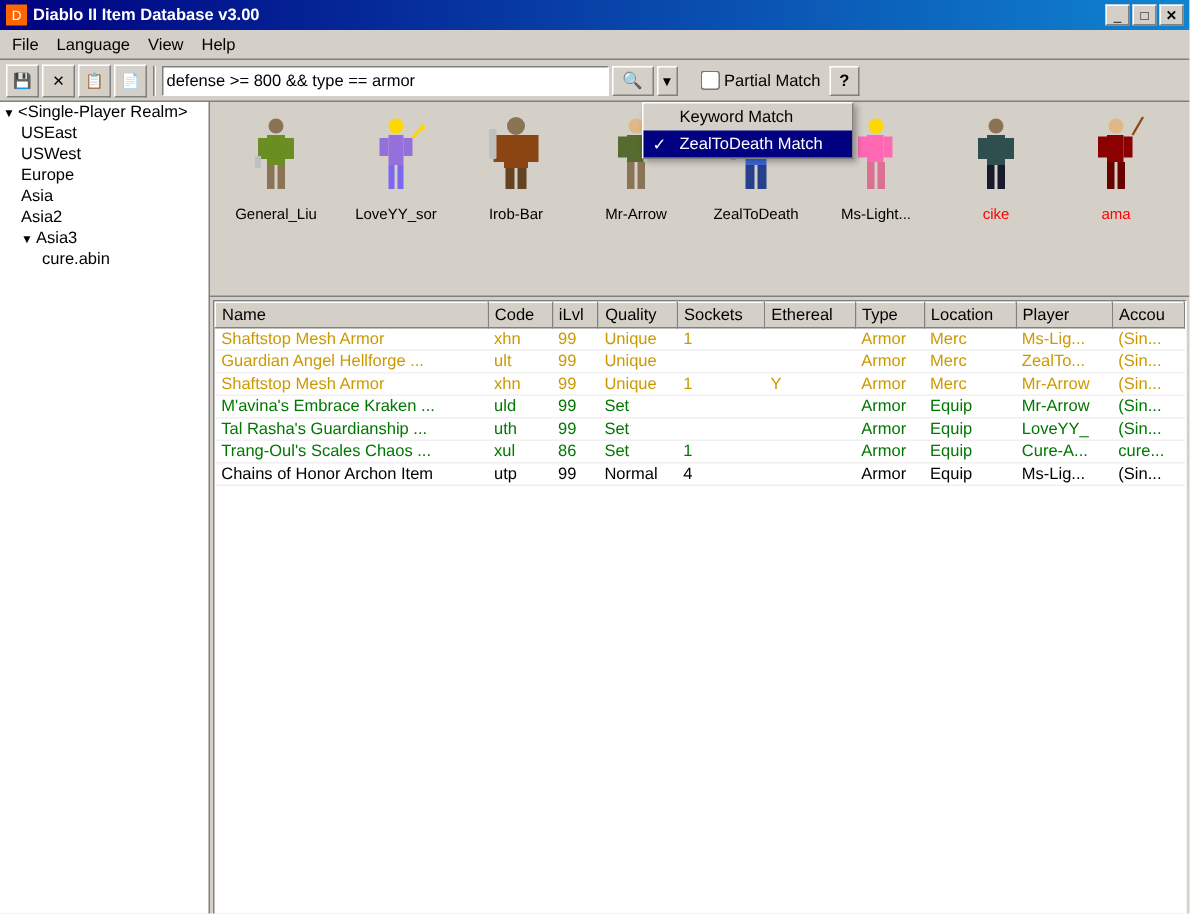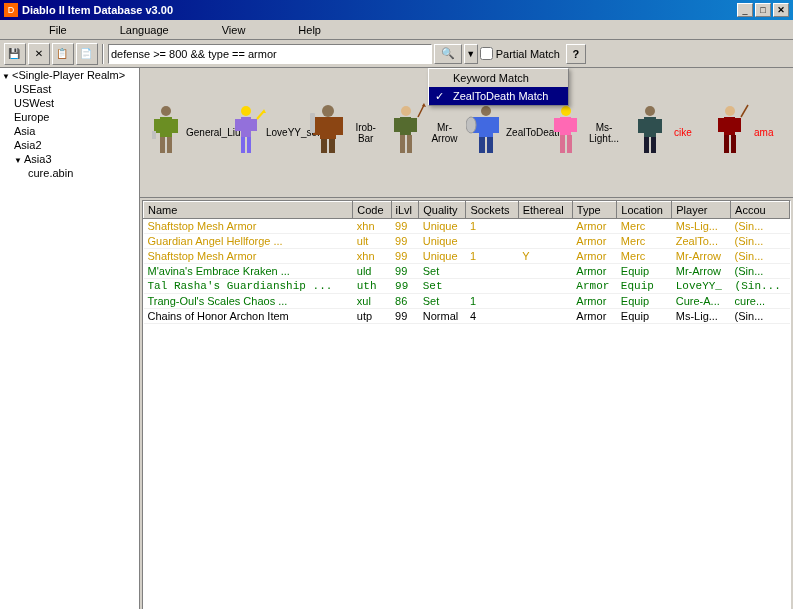--- a/index.html
+++ b/index.html
@@ -42,21 +42,20 @@
       align-items: center;
       border-bottom: 1px solid #808080;
       padding: 0 2px;
     }
     .menu-item {
       padding: 2px 6px;
       cursor: pointer;
       height: 16px;
       display: flex;
       align-items: center;
-      margin-left: 41px;
     }
 
     
     .toolbar {
       background: #d4d0c8;
       height: 28px;
       display: flex;
       align-items: center;
       padding: 2px 4px;
       gap: 2px;
@@ -65,41 +64,41 @@
     .toolbar-btn {
       width: 22px; height: 22px;
       background: #d4d0c8;
       border: 1px solid; border-color: #fff #808080 #808080 #fff;
       display: flex; align-items: center; justify-content: center;
       cursor: pointer; font-size: 10px;
     }
     .toolbar-separator { width: 2px; height: 20px; border-left: 1px solid #808080; border-right: 1px solid #fff; margin: 0 2px; }
     .search-input {
       height: 20px;
-      width: 324px;
+      width: 298px;
       border: 1px solid; border-color: #808080 #fff #fff #808080;
       background: white;
       padding: 0 2px;
       font-size: 11px;
       font-family: 'MS Sans Serif', Arial, sans-serif;
     }
     .search-btn {
       height: 20px; padding: 0 6px;
       background: #d4d0c8;
       border: 1px solid; border-color: #fff #808080 #808080 #fff;
       cursor: pointer; font-size: 11px; display: flex; align-items: center; gap: 2px;
     }
     .dropdown-arrow {
       height: 20px; width: 14px;
       background: #d4d0c8;
       border: 1px solid; border-color: #fff #808080 #808080 #fff;
       cursor: pointer; display: flex; align-items: center; justify-content: center;
       font-size: 9px;
     }
-    .partial-match-cb { display: flex; align-items: center; gap: 3px; margin-left: 0; font-size: 11px; }
+    .partial-match-cb { display: flex; align-items: center; gap: 3px; margin-left: 13px; font-size: 11px; }
     .help-btn {
       width: 20px; height: 20px;
       background: #d4d0c8;
       border: 1px solid; border-color: #fff #808080 #808080 #fff;
       display: flex; align-items: center; justify-content: center;
       font-weight: bold; cursor: pointer; font-size: 11px; margin-left: 4px;
     }
 
     
     .dropdown-menu {
@@ -154,21 +153,21 @@
     .char-panel {
       display: flex;
       flex-wrap: wrap;
       padding: 4px;
       background: #d4d0c8;
       border-bottom: 1px solid #808080;
       min-height: 130px;
     }
     .char-item {
       display: flex;
-      flex-direction: row;
+      flex-direction: column;
       align-items: center;
       width: 80px;
       cursor: pointer;
       padding: 2px;
     }
     .char-sprite {
       width: 48px; height: 64px;
       display: flex; align-items: center; justify-content: center;
       font-size: 28px;
     }
@@ -467,21 +466,21 @@
               <td>uld</td>
               <td>99</td>
               <td>Set</td>
               <td></td>
               <td></td>
               <td>Armor</td>
               <td>Equip</td>
               <td>Mr-Arrow</td>
               <td>(Sin...</td>
             </tr>
-            <tr style="color: rgb(0, 119, 0); font-family: Liberation Mono, monospace;">
+            <tr style="color: rgb(0, 119, 0);">
               <td>Tal Rasha's Guardianship ...</td>
               <td>uth</td>
               <td>99</td>
               <td>Set</td>
               <td></td>
               <td></td>
               <td>Armor</td>
               <td>Equip</td>
               <td>LoveYY_</td>
               <td>(Sin...</td>

